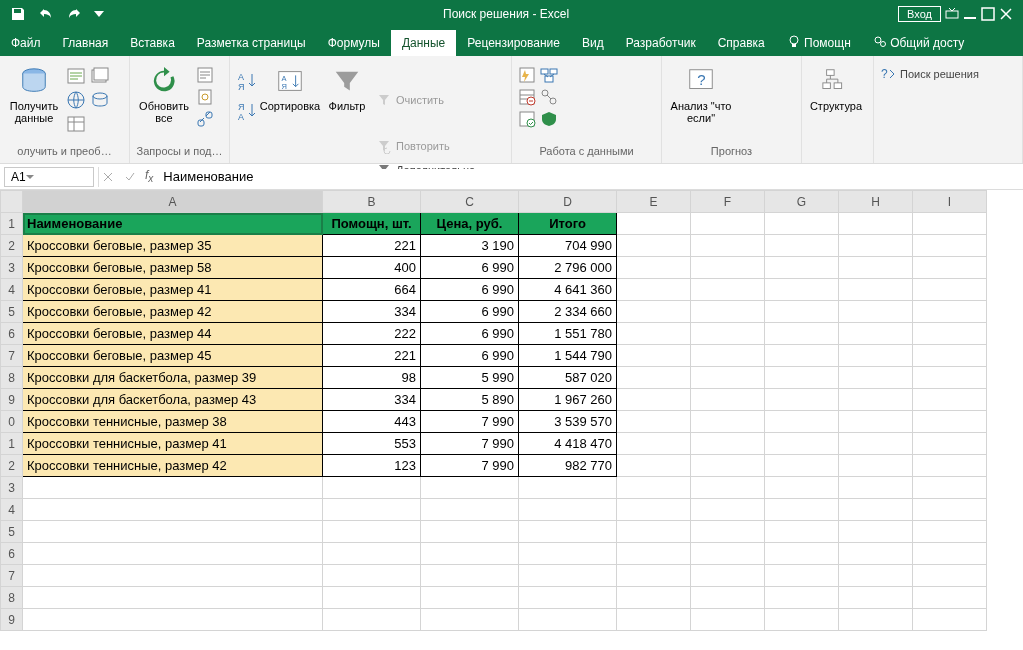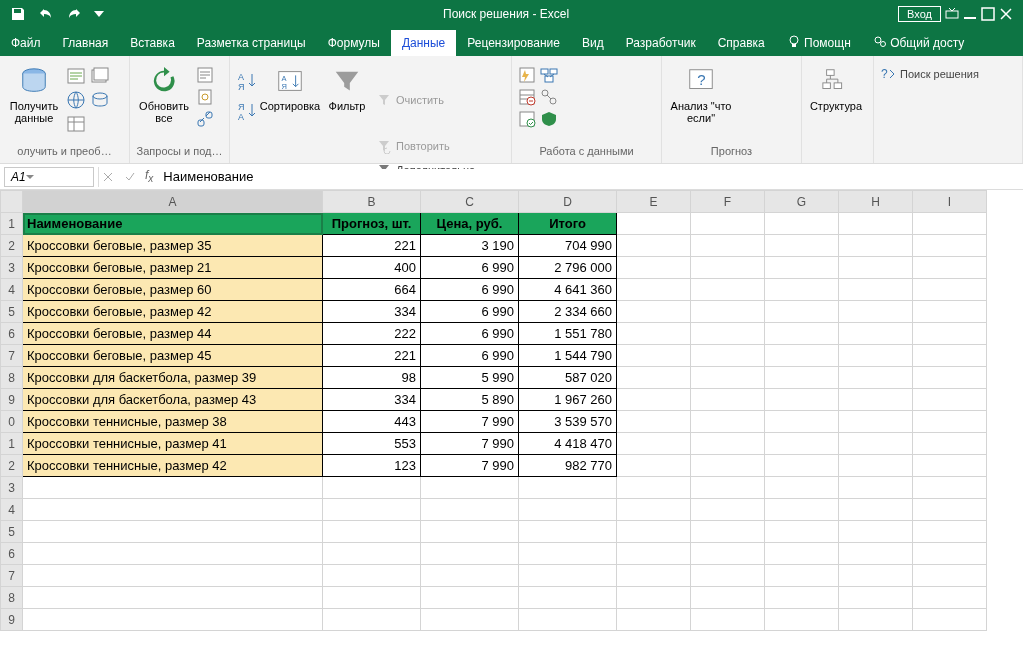--- a/index.html
+++ b/index.html
@@ -10,38 +10,38 @@
   .titlebar .qat { display: flex; align-items: center; gap: 12px; padding: 0 10px; }
   .ti { width: 16px; height: 16px; fill: #fff; }
   .titlebar .title { flex: 1; text-align: center; font-size: 12px; }
   .titlebar .right { display: flex; align-items: center; gap: 4px; padding-right: 10px; }
   .btn-login { border: 1px solid #fff; padding: 1px 8px; font-size: 11px; }
   .icon-btn { width: 14px; height: 14px; fill: #fff; }
 
   
   .tabs { height: 28px; background: #0d7544; display: flex; align-items: flex-end; color: #fff; font-size: 12px; }
   .tab { padding: 6px 11px; cursor: default; white-space: nowrap; }
-  .tab.active { background: #fff; color: #1d4ed8; }
+  .tab.active { background: #fff; color: #14532d; }
   .tab .bulb { display: inline-block; vertical-align: -2px; }
 
   
   .ribbon { height: 108px; background: #f3f3f3; border-bottom: 1px solid #dcdcdc; display: flex; }
   .group { border-right: 1px solid #e1e1e1; display: flex; flex-direction: column; }
   .group-body { flex: 1; display: flex; align-items: flex-start; padding: 4px 6px 0 6px; gap: 4px; }
   .group-label { height: 18px; text-align: center; font-size: 11px; color: #666; padding: 0 4px; white-space: nowrap; overflow: hidden; }
   .big-btn { display: flex; flex-direction: column; align-items: center; width: 56px; text-align: center; font-size: 11px; cursor: default; }
   .big-btn .bi { width: 30px; height: 30px; margin: 6px 0 4px 0; }
   .mini-col { display: flex; flex-direction: column; gap: 4px; padding-top: 6px; }
   .mini-row { display: flex; align-items: center; gap: 4px; font-size: 11px; color: #444; height: 20px; }
   .mini-row svg { width: 16px; height: 16px; }
   .mini-row.disabled { color: #9a9a9a; margin-top: 22px; }
 
   
   .formula { height: 26px; border-bottom: 1px solid #dcdcdc; display: flex; align-items: center; background: #fff; }
-  .namebox { width: 90px; border: 1px solid #c9c9c9; margin: 0 4px; height: 20px; display:flex; align-items:center; padding:0 6px; font-size:12px; font-style:italic;}
+  .namebox { width: 90px; border: 1px solid #c9c9c9; margin: 0 4px; height: 20px; display:flex; align-items:center; padding:0 6px; font-size:12px; }
   .fx-ctl { display: flex; align-items: center; gap: 12px; color: #888; margin: 0 4px; }
   .fx-ctl svg { width: 10px; height: 10px; }
   .fx { font-style: italic; color: #666; margin: 0 6px; }
   .formula input { border: none; outline: none; font-size: 13px; flex: 1; padding: 0 4px; }
 
   
   .grid-wrap { position: relative; height: calc(650px - 28px - 28px - 108px - 26px); overflow: hidden; }
   table.sheet { border-collapse: collapse; table-layout: fixed; }
   .sheet th, .sheet td { border: 1px solid #d4d4d4; height: 22px; font-size: 13px; }
   .sheet thead th { background: #e6e6e6; font-weight: normal; color: #555; text-align: center; font-size:12px; }
@@ -365,21 +365,21 @@
         <th>F</th>
         <th>G</th>
         <th>H</th>
         <th>I</th>
       </tr>
     </thead>
     <tbody id="grid-body">
         <tr>
           <th>1</th>
           <td class="hdr-cell left active-cell">Наименование</td>
-          <td class="hdr-cell">Прогноз, шт.</td>
+          <td class="hdr-cell">Помощн, шт.</td>
           <td class="hdr-cell">Цена, руб.</td>
           <td class="hdr-cell">Итого</td>
           <td></td>
           <td></td>
           <td></td>
           <td></td>
           <td></td>
         </tr>
         <tr>
           <th>2</th>
@@ -388,33 +388,33 @@
           <td class="num-cell">3 190</td>
           <td class="num-cell">704 990</td>
           <td></td>
           <td></td>
           <td></td>
           <td></td>
           <td></td>
         </tr>
         <tr>
           <th>3</th>
-          <td class="name-cell">Кроссовки беговые, размер 21</td>
+          <td class="name-cell">Кроссовки беговые, размер 58</td>
           <td class="num-cell">400</td>
           <td class="num-cell">6 990</td>
           <td class="num-cell">2 796 000</td>
           <td></td>
           <td></td>
           <td></td>
           <td></td>
           <td></td>
         </tr>
         <tr>
           <th>4</th>
-          <td class="name-cell">Кроссовки беговые, размер 60</td>
+          <td class="name-cell">Кроссовки беговые, размер 41</td>
           <td class="num-cell">664</td>
           <td class="num-cell">6 990</td>
           <td class="num-cell">4 641 360</td>
           <td></td>
           <td></td>
           <td></td>
           <td></td>
           <td></td>
         </tr>
         <tr>

